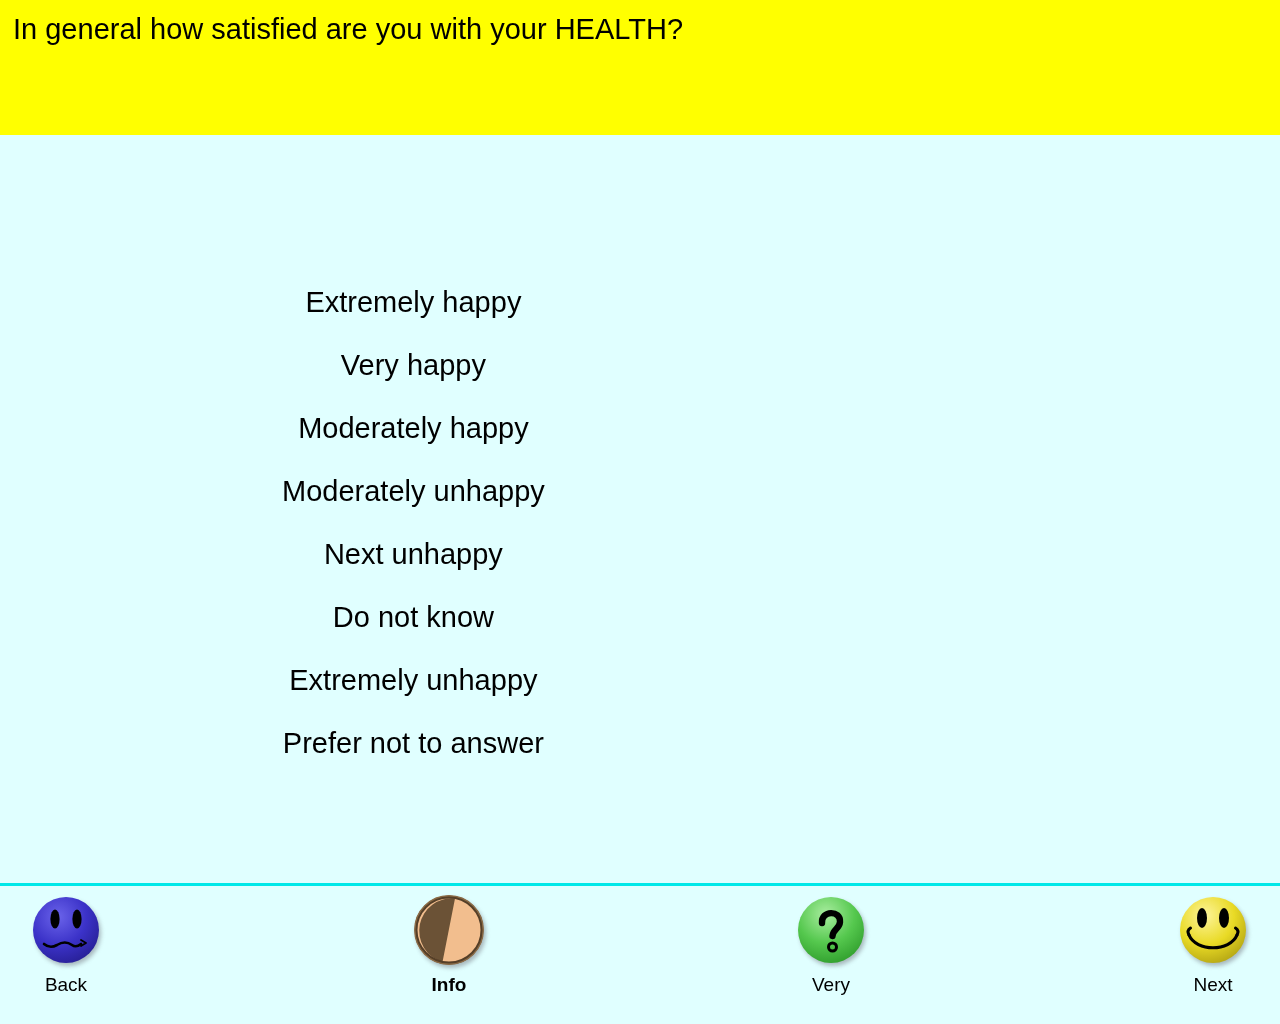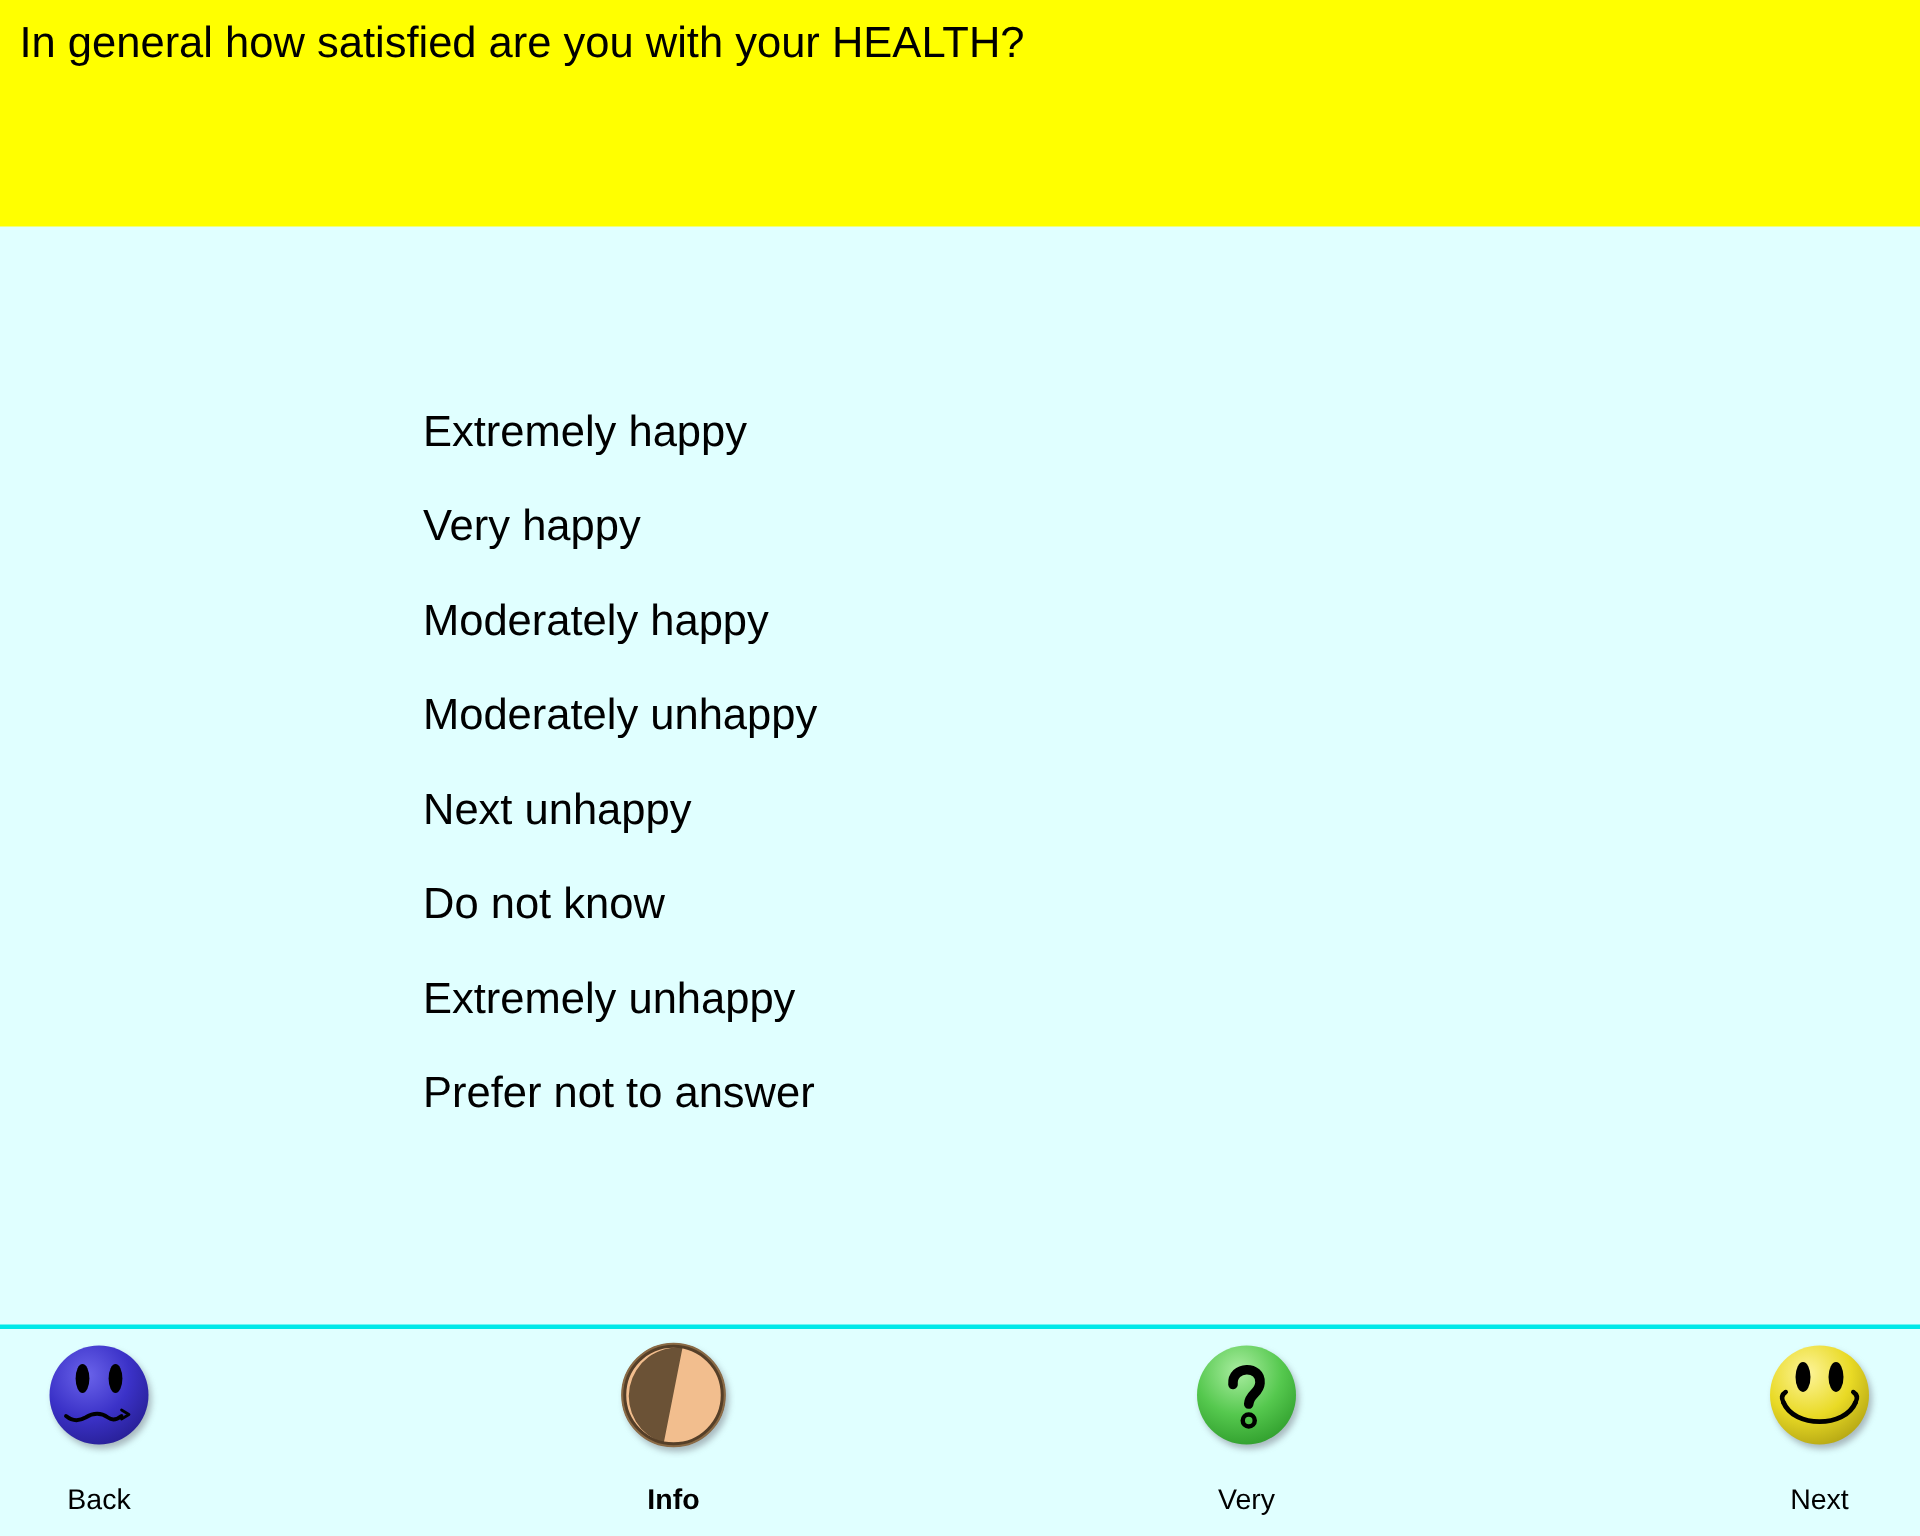--- a/index.html
+++ b/index.html
@@ -12,36 +12,37 @@
     background: #E0FFFF;
     font-family: "Liberation Sans", sans-serif;
     overflow: hidden;
     position: relative;
     color: #000;
   }
   .question-banner {
     position: absolute;
     top: 0; left: 0;
     width: 1280px;
-    height: 151px;
+    height: 135px;
     background: #FFFF00;
   }
   .question-text {
     position: absolute;
     left: 13px;
     top: 13px;
     font-size: 29px;
     letter-spacing: 0px;
     color: #000;
     white-space: pre;
   }
   .options {
     position: absolute;
     left: 282px;
-    top: 257px;
+    top: 271px;
+    text-align: center;
   }
   .option {
     height: 63px;
     line-height: 63px;
     font-size: 29px;
     color: #000;
     cursor: pointer;
     white-space: pre;
   }
   .toolbar-divider {
@@ -59,21 +60,21 @@
     display: flex;
     flex-direction: column;
     align-items: center;
     cursor: pointer;
   }
   .tb-btn .icon svg {
     display: block;
     filter: drop-shadow(2px 3px 2px rgba(100,100,110,0.45));
   }
   .tb-label {
-    margin-top: 24px;
+    margin-top: 8px;
     font-size: 19px;
     color: #000;
   }
   #btn-back { left: 4px; }
   #btn-info { left: 387px; font-weight: bold; }
   #btn-help { left: 769px; }
   #btn-next { left: 1151px; }
 </style>
 </head>
 <body>

